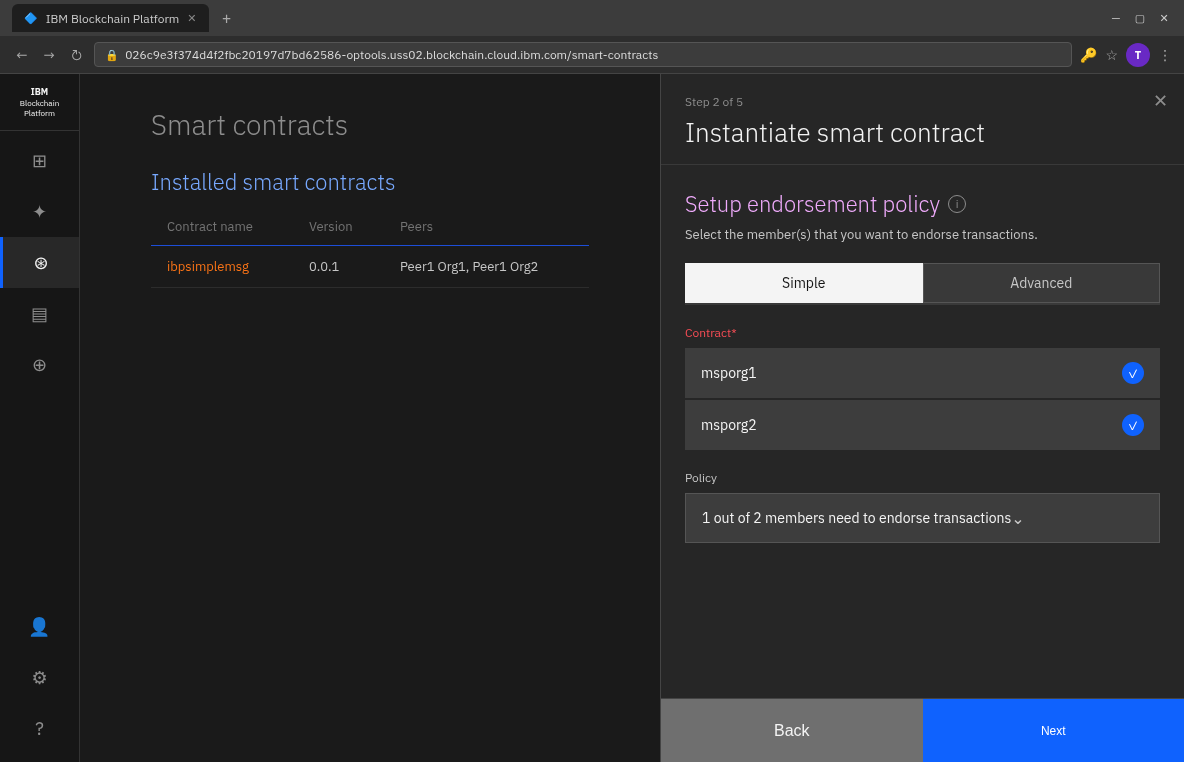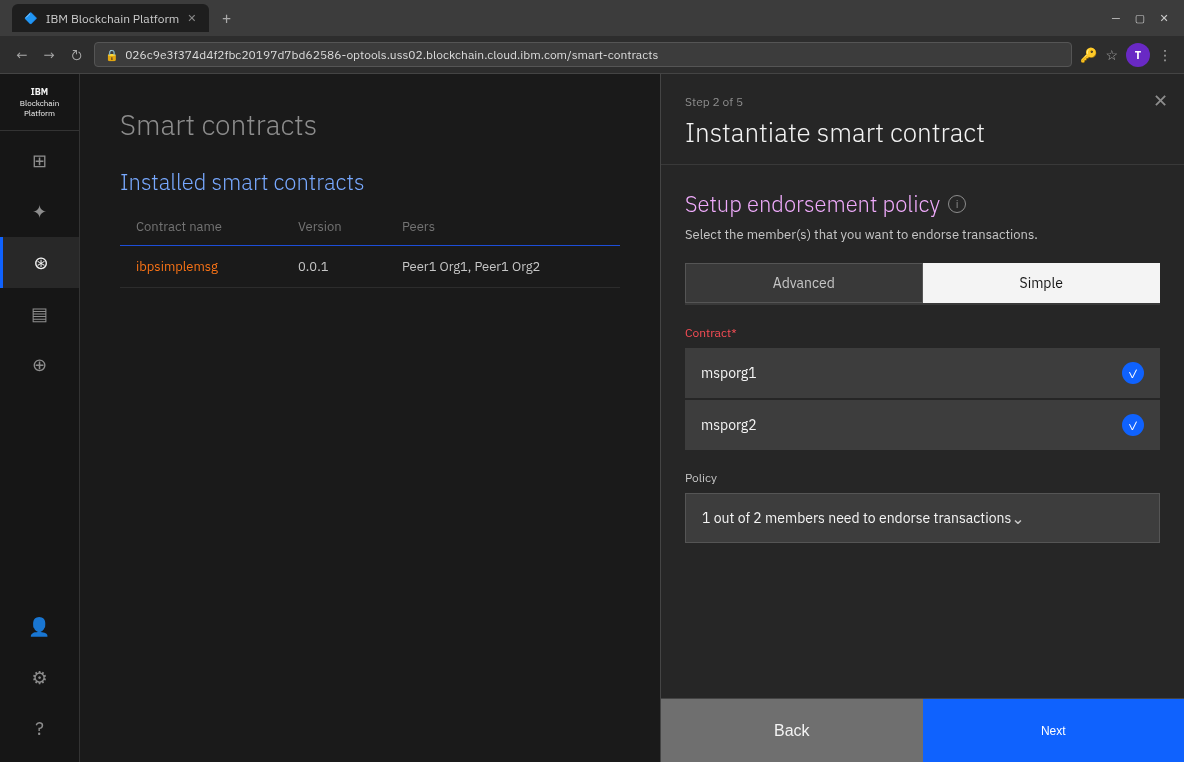--- a/index.html
+++ b/index.html
@@ -17,21 +17,21 @@
 
     .browser-toolbar { display: flex; align-items: center; gap: 8px; padding: 4px 12px; height: 38px; background: #2d2d2d; border-bottom: 1px solid #444; }
     .nav-btn { color: #aaa; font-size: 14px; cursor: pointer; padding: 4px; }
     .address-bar { flex: 1; background: #3c3c3c; border: 1px solid #555; border-radius: 4px; padding: 4px 10px; font-size: 12px; color: #ddd; display: flex; align-items: center; gap: 6px; }
     .address-bar-lock { color: #aaa; font-size: 11px; }
     .toolbar-icons { display: flex; gap: 8px; align-items: center; }
     .toolbar-icon { color: #aaa; font-size: 14px; cursor: pointer; }
     .user-avatar { width: 24px; height: 24px; border-radius: 50%; background: #6929c4; display: flex; align-items: center; justify-content: center; font-size: 11px; color: white; font-weight: bold; }
 
     
-    .app-layout { display: flex; height: calc(762px - 74px); }
+    .app-layout { display: flex; height: calc(762px - 74px); gap: 31px; }
 
     
     .sidebar { width: 80px; background: #161616; display: flex; flex-direction: column; align-items: center; padding: 0; border-right: 1px solid #333; }
     .sidebar-logo { padding: 12px 0; display: flex; align-items: center; justify-content: center; width: 100%; border-bottom: 1px solid #333; }
     .sidebar-nav { display: flex; flex-direction: column; align-items: center; width: 100%; flex: 1; padding-top: 4px; }
     .sidebar-item { width: 100%; display: flex; align-items: center; justify-content: center; padding: 14px 0; cursor: pointer; position: relative; color: #8d8d8d; }
     .sidebar-item.active { color: #f4f4f4; border-left: 3px solid #0f62fe; background: #282828; }
     .sidebar-bottom { display: flex; flex-direction: column; align-items: center; padding-bottom: 8px; }
     .sidebar-icon { font-size: 18px; }
 
@@ -198,25 +198,25 @@
     <div class="panel-body">
       <div class="section-header">
         <span class="endorsement-title">Setup endorsement policy</span>
         <div class="info-icon">
           <span>i</span>
         </div>
       </div>
       <p class="endorsement-desc">Select the member(s) that you want to endorse transactions.</p>
 
       <div class="tab-container">
+        <div class="tab active">
+          <span>Simple</span>
+        </div>
         <div class="tab inactive">
           <span>Advanced</span>
-        </div>
-        <div class="tab active">
-          <span>Simple</span>
         </div>
       </div>
 
       <div class="members-label">
         <span>Contract</span><span style="color:#fa4d56;">*</span>
       </div>
 
       <div class="member-item">
         <span class="member-name">msporg1</span>
         <div class="check-icon">

